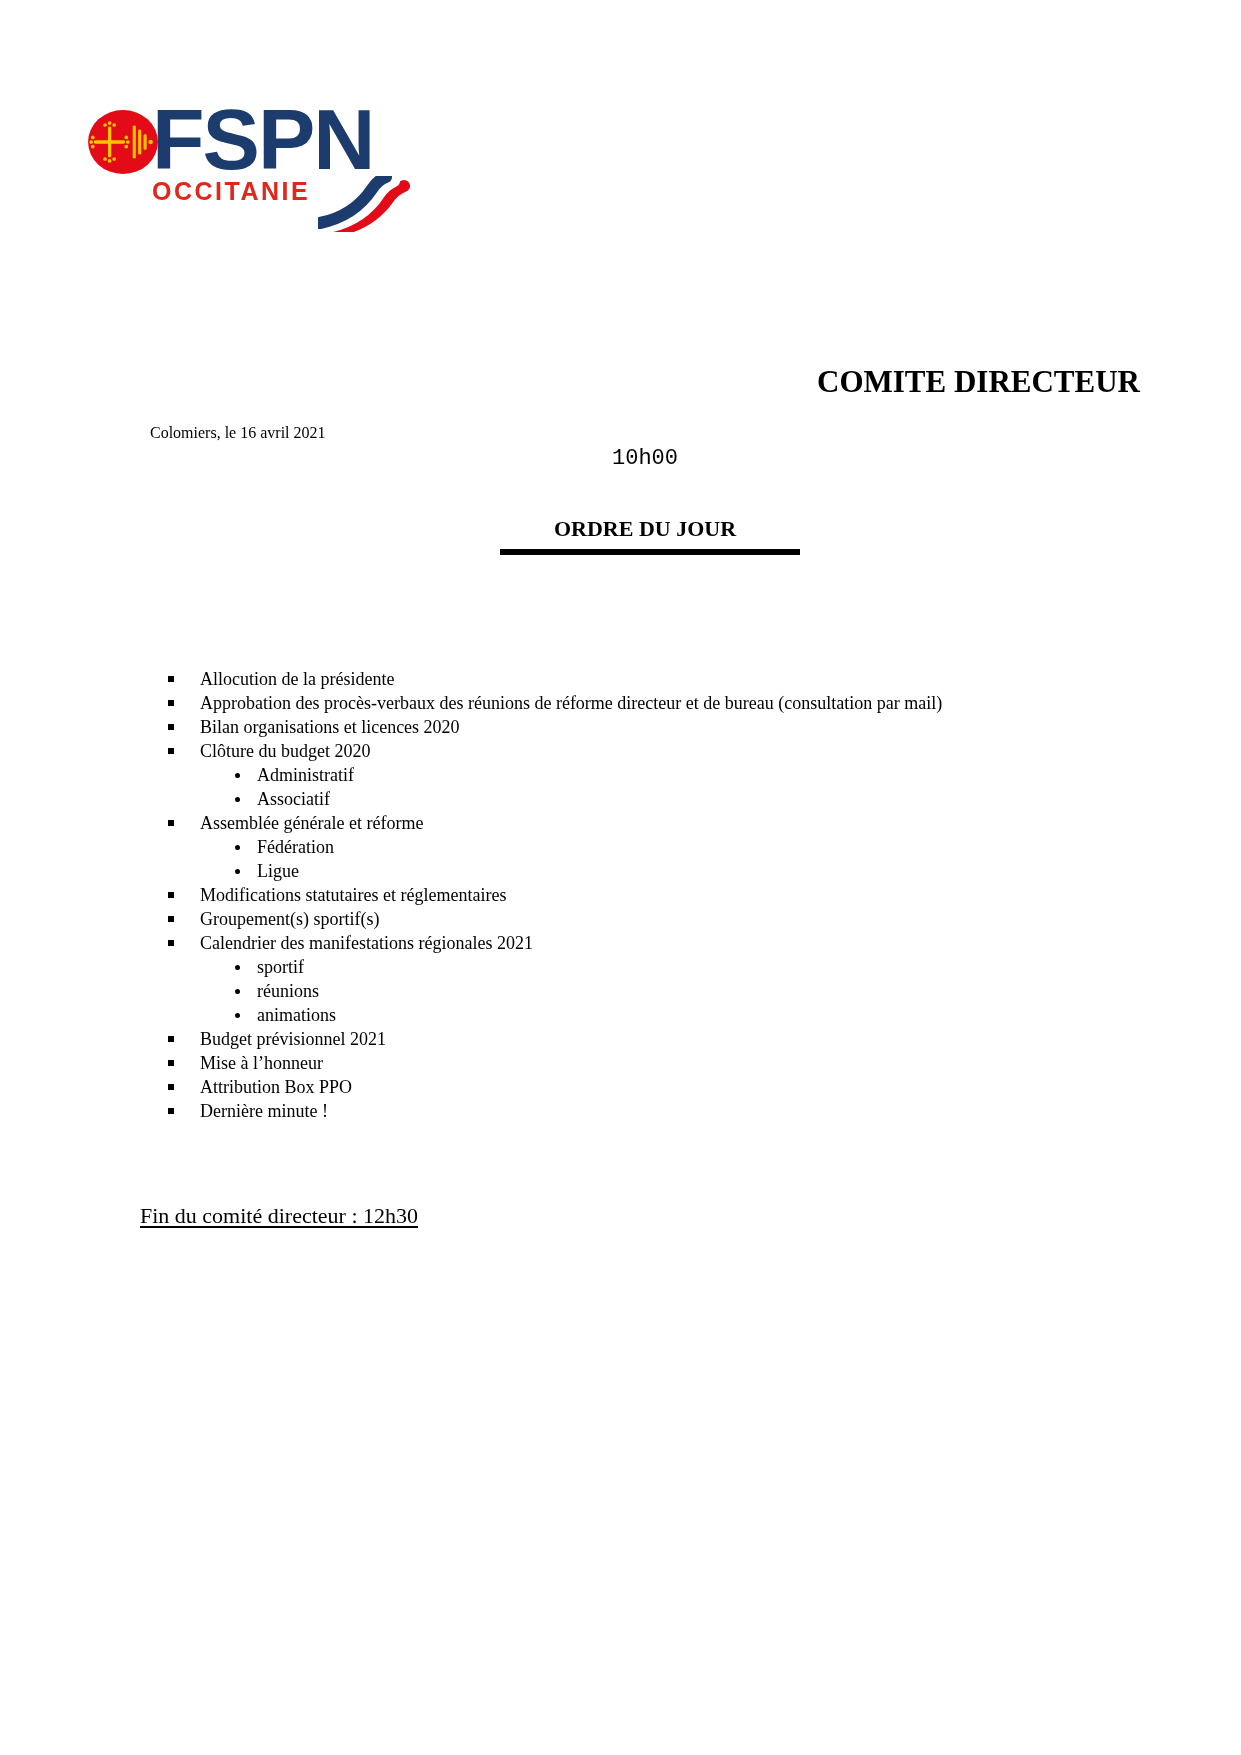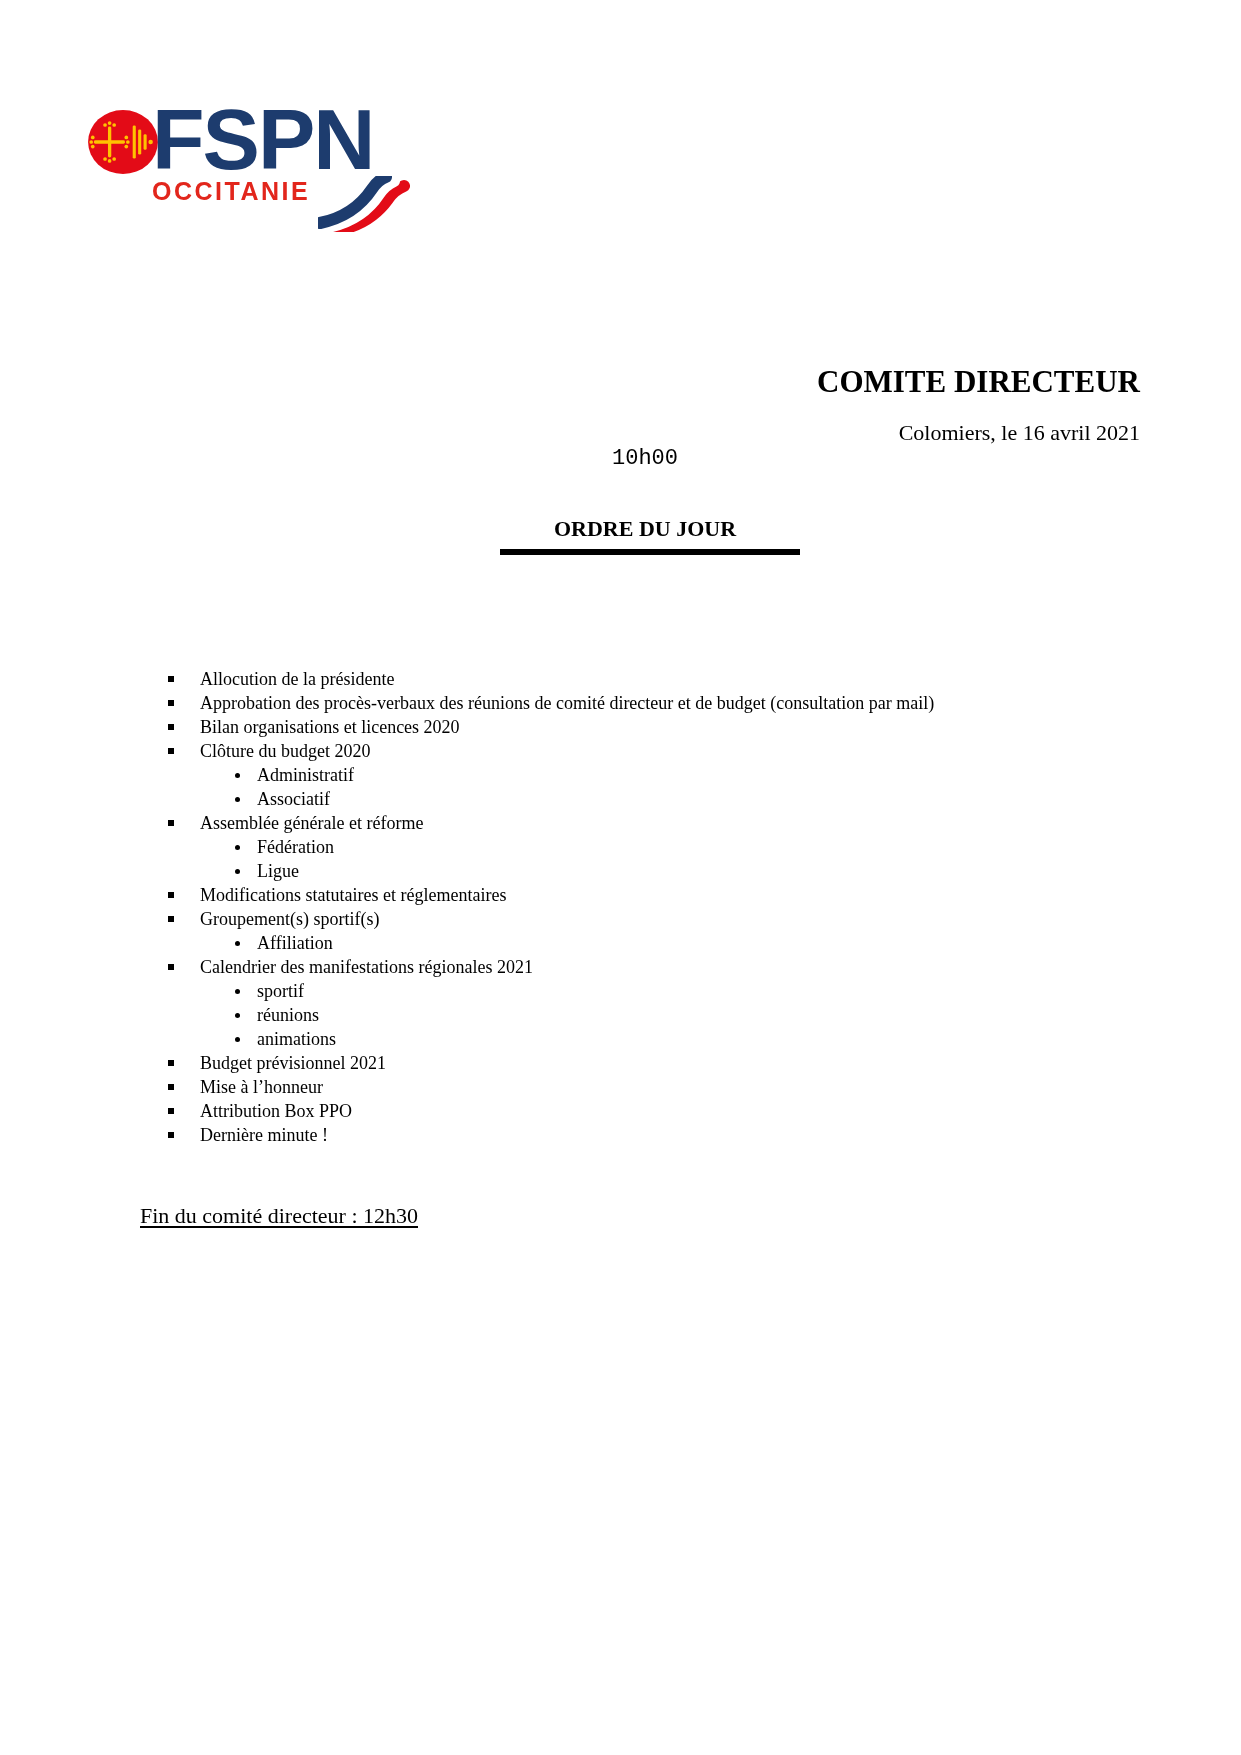--- a/index.html
+++ b/index.html
@@ -22,22 +22,22 @@
   .logo-swoosh{position:absolute;left:318px;top:176px;width:92px;height:56px;}
   .occ-fill{fill:var(--circle-red);}
   .occ-yellow{fill:var(--yellow);}
   .sw-navy{stroke:var(--navy);}
   .sw-white{stroke:#ffffff;}
   .sw-red{stroke:var(--circle-red);}
 
   
   .doc-title{position:absolute;left:150px;width:990px;top:364px;text-align:right;
        font-weight:bold;font-size:31px;line-height:36px;}
-  .place-date{position:absolute;left:150px;width:990px;top:420px;text-align:right;
-       font-size:22px;line-height:26px;}
+  .place-date{position:absolute;left:150px;width:990px;top:420px;text-align:left;
+       font-size:16px;line-height:26px;}
   .meeting-time{position:absolute;left:150px;width:990px;top:446px;text-align:center;
        font-size:22px;line-height:26px;font-family:Liberation Mono, monospace;}
   .agenda-heading{position:absolute;left:150px;width:990px;top:515px;text-align:center;
        font-weight:bold;font-size:22px;line-height:28px;}
   .heading-rule{position:absolute;left:500px;top:549px;width:300px;height:6px;background:#000;}
 
   .agenda-list{position:absolute;left:166px;top:655px;width:950px;
        font-size:18px;line-height:24px;margin-top:12px;}
   .li{position:relative;}
   .li .bullet{position:absolute;background:#000;}
@@ -89,31 +89,30 @@
 
   <div class="doc-title">COMITE DIRECTEUR</div>
   <div class="place-date">Colomiers, le 16 avril 2021</div>
   <div class="meeting-time">10h00</div>
 
   <div class="agenda-heading">ORDRE DU JOUR</div>
   <div class="heading-rule"></div>
 
   <div class="agenda-list">
       <div class="li level1"><span class="bullet"></span><span>Allocution de la présidente</span></div>
-      <div class="li level1"><span class="bullet"></span><span>Approbation des procès-verbaux des réunions de comité directeur et de budget (consultation par mail)</span></div>
+      <div class="li level1"><span class="bullet"></span><span>Approbation des procès-verbaux des réunions de réforme directeur et de bureau (consultation par mail)</span></div>
       <div class="li level1"><span class="bullet"></span><span>Bilan organisations et licences 2020</span></div>
       <div class="li level1"><span class="bullet"></span><span>Clôture du budget 2020</span></div>
       <div class="li level2"><span class="bullet"></span><span>Administratif</span></div>
       <div class="li level2"><span class="bullet"></span><span>Associatif</span></div>
       <div class="li level1"><span class="bullet"></span><span>Assemblée générale et réforme</span></div>
       <div class="li level2"><span class="bullet"></span><span>Fédération</span></div>
       <div class="li level2"><span class="bullet"></span><span>Ligue</span></div>
       <div class="li level1"><span class="bullet"></span><span>Modifications statutaires et réglementaires</span></div>
       <div class="li level1"><span class="bullet"></span><span>Groupement(s) sportif(s)</span></div>
-      <div class="li level2"><span class="bullet"></span><span>Affiliation</span></div>
       <div class="li level1"><span class="bullet"></span><span>Calendrier des manifestations régionales 2021</span></div>
       <div class="li level2"><span class="bullet"></span><span>sportif</span></div>
       <div class="li level2"><span class="bullet"></span><span>réunions</span></div>
       <div class="li level2"><span class="bullet"></span><span>animations</span></div>
       <div class="li level1"><span class="bullet"></span><span>Budget prévisionnel 2021</span></div>
       <div class="li level1"><span class="bullet"></span><span>Mise à l’honneur</span></div>
       <div class="li level1"><span class="bullet"></span><span>Attribution Box PPO</span></div>
       <div class="li level1"><span class="bullet"></span><span>Dernière minute !</span></div>
     </div>
 

